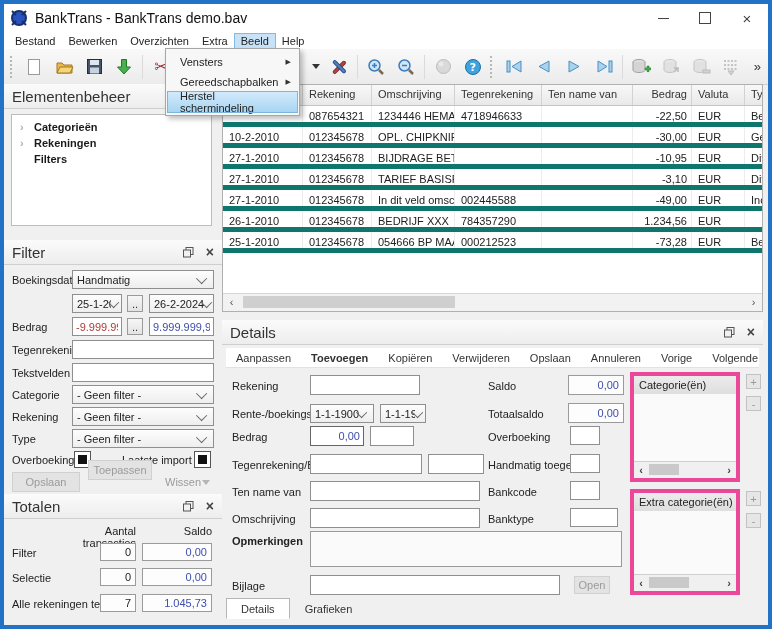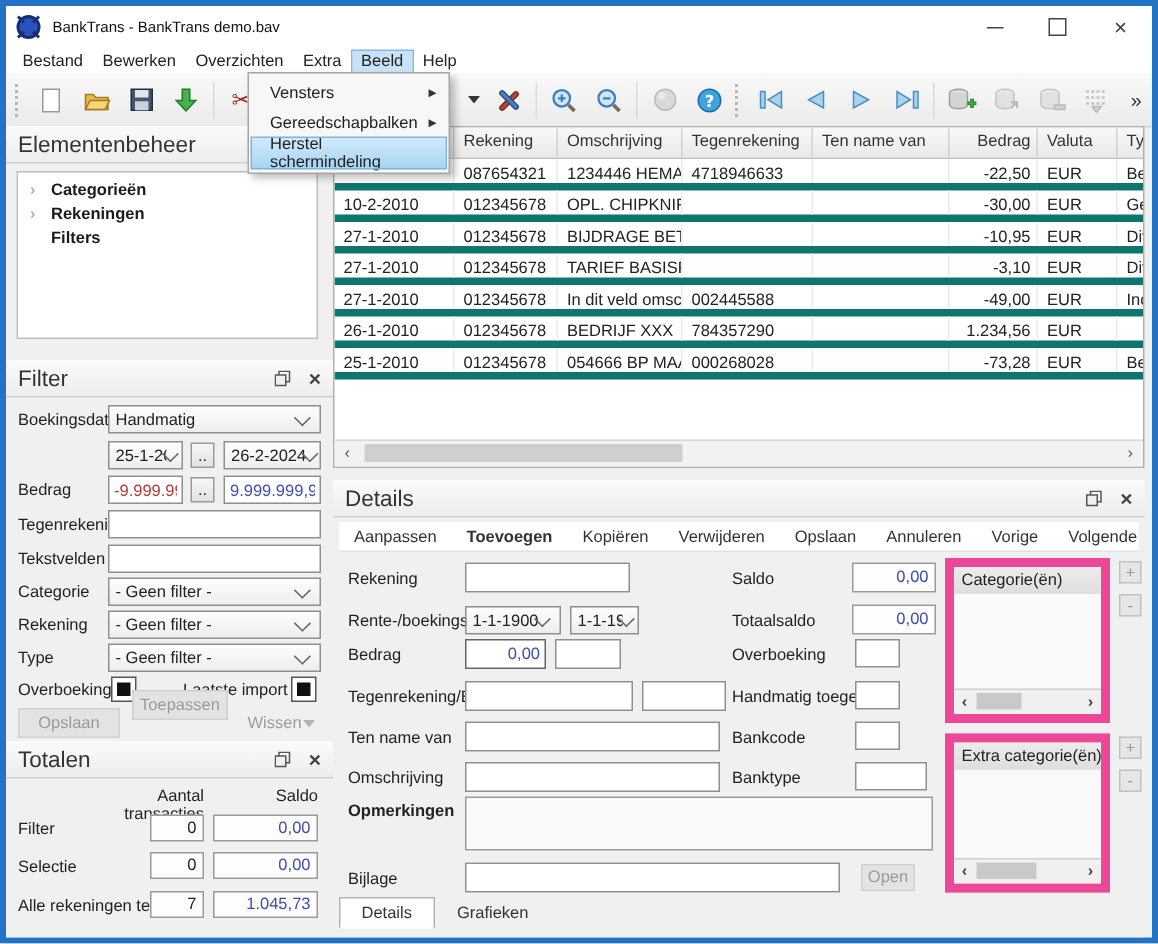--- a/index.html
+++ b/index.html
@@ -1,21 +1,21 @@
 <!DOCTYPE html>
 <html><head>
 <meta charset="utf-8">
 <style>
   html,body{margin:0;padding:0;background:#e8e8e8;}
   .window{position:relative;width:772px;height:629px;box-sizing:border-box;border:4px solid #2273c5;
     background:#f0f0f0;font-family:"Liberation Sans",sans-serif;font-size:11px;color:#222;overflow:hidden;}
   
   .titlebar{position:absolute;left:0;top:0;right:0;height:28px;background:#fff;display:flex;align-items:center;}
   .app-icon{margin-left:6px;display:flex;}
-  .title{font-size:10px;margin-left:7px;color:#111;}
+  .title{font-size:14px;margin-left:7px;color:#111;}
   .win-controls{margin-left:auto;display:flex;height:28px;}
   .wc{width:42px;height:28px;display:flex;align-items:center;justify-content:center;color:#444;}
   .wc .minbar{width:11px;border-top:1px solid #444;}
   .wc .maxbox{width:10px;height:10px;border:1px solid #444;}
   .wc.close{font-size:15px;}
   
   .menubar{position:absolute;left:0;top:28px;right:0;height:17px;background:#fff;display:flex;align-items:center;padding-left:5px;}
   .menu-item{padding:1px 6px;margin-right:1px;color:#222;}
   .menu-item.active{background:#c8e2f8;outline:1px solid #84b9e2;}
   
@@ -74,21 +74,21 @@
   .c0{width:80px;} .c1{width:69px;} .c2{width:83px;} .c3{width:87px;} .c4{width:91px;} .c5{width:59px;text-align:right;} .c6{width:53px;} .c7{width:17px;border-right:none;}
   .hscroll{position:absolute;left:0;right:0;bottom:0;height:17px;background:#f2f2f2;border-top:1px solid #d8d8d8;}
   .sb-ar{position:absolute;top:0;width:17px;height:16px;display:flex;align-items:center;justify-content:center;color:#555;font-size:11px;}
   .sb-thumb{position:absolute;top:2px;height:12px;background:#cfcfcf;border-radius:1px;}
   
   .actions{position:absolute;left:4px;right:4px;top:28px;height:19px;background:#fff;border-bottom:1px solid #e2e2e2;
     display:flex;align-items:center;}
   .act{padding:0 10px;color:#333;}
   .act.bold{font-weight:bold;}
   .ta{position:absolute;box-sizing:border-box;border:1px solid #9a9a9a;background:#fafafa;}
-  .catbox{position:absolute;box-sizing:border-box;border:6px solid #ec4899;background:#fca5a5;}
+  .catbox{position:absolute;box-sizing:border-box;border:4px solid #ec4899;background:#14532d;}
   .catbox .cb-h{height:18px;background:linear-gradient(#ececec,#dedede);border-bottom:1px solid #bdbdbd;
     display:flex;align-items:center;padding:0 5px;color:#222;overflow:hidden;white-space:nowrap;}
   .cb-scroll{position:absolute;left:0;right:0;bottom:0;height:16px;border-top:1px solid #cfcfcf;background:#f0f0f0;}
   .cb-ar{position:absolute;top:1px;width:14px;height:13px;display:flex;align-items:center;justify-content:center;color:#444;font-weight:bold;font-size:11px;}
   .cb-thumb{position:absolute;top:2px;height:11px;background:#c9c9c9;}
   .pmbtn{position:absolute;width:15px;height:15px;box-sizing:border-box;border:1px solid #c2c2c2;background:#e6e6e6;
     color:#9a9a9a;display:flex;align-items:center;justify-content:center;font-size:11px;}
   .tabs{position:absolute;left:4px;bottom:6px;height:21px;display:flex;align-items:flex-end;}
   .tab{box-sizing:border-box;height:21px;padding:4px 14px 0 14px;color:#333;border:1px solid transparent;}
   .tab.active{background:#fff;border:1px solid #b5b5b5;border-bottom:1px solid #fff;}
@@ -428,21 +428,21 @@
       <div class="td c3">784357290</div>
       <div class="td c4"></div>
       <div class="td c5 blue">1.234,56</div>
       <div class="td c6">EUR</div>
       <div class="td c7"></div>
     </div>
     <div class="tr">
       <div class="td c0">25-1-2010</div>
       <div class="td c1">012345678</div>
       <div class="td c2">054666 BP MAA...</div>
-      <div class="td c3">000268028</div>
+      <div class="td c3">000212523</div>
       <div class="td c4"></div>
       <div class="td c5 red">-73,28</div>
       <div class="td c6">EUR</div>
       <div class="td c7">Bet</div>
     </div>
     <div class="hscroll">
       <div class="sb-ar" style="left:0;">‹</div>
       <div class="sb-thumb" style="left:20px;width:212px;"></div>
       <div class="sb-ar" style="right:0;">›</div>
     </div>

